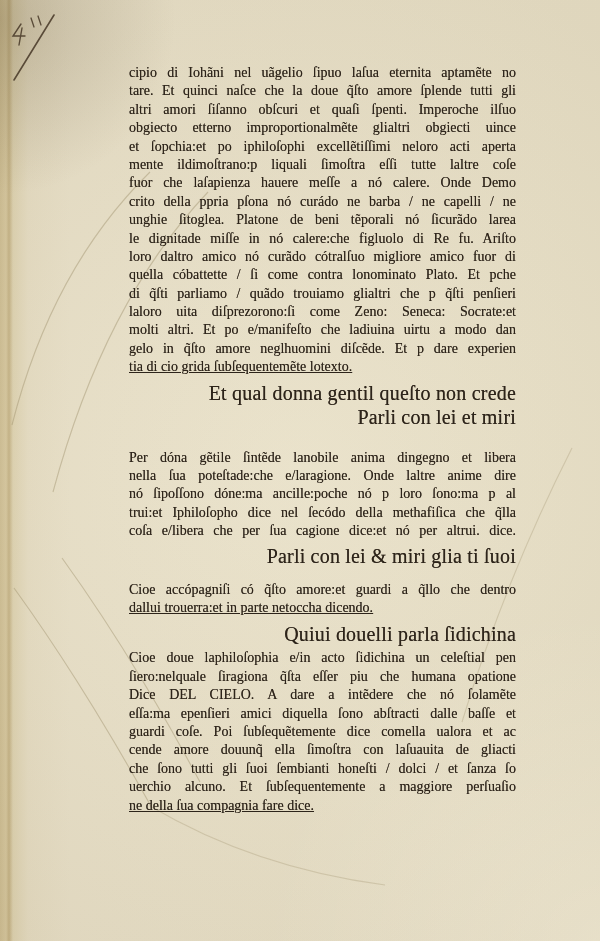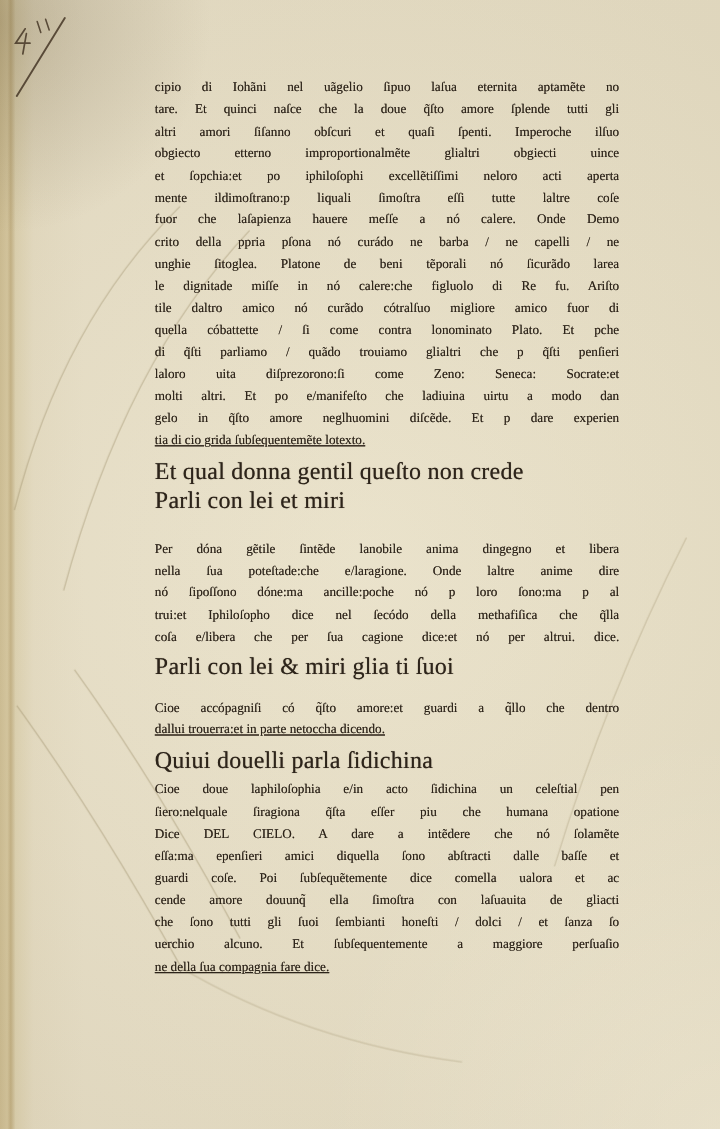--- a/index.html
+++ b/index.html
@@ -12,29 +12,29 @@
       radial-gradient(circle at 50% 50%, rgba(255,252,240,0.10), rgba(120,100,70,0.07) 95%),
       linear-gradient(90deg,#cdbd92 0,#d5c69d 6px,#c3b184 9px,#ddd2b0 13px,#e5dcc2 28px,#e8e0c8 70px,#e7dfc6 100%);
   }
   .overlay{position:absolute;left:0;top:0;pointer-events:none;}
   .text-column{
     position:absolute;left:129px;top:64px;width:387px;
     color:#2d241a;
   }
   .block{margin:0;}
   .body .line{
-    font-size:11px;line-height:18.4px;height:18.4px;
+    font-size:14px;line-height:18.4px;height:18.4px;
     letter-spacing:0px;white-space:normal;overflow:visible;
     text-shadow:0 0 0.5px rgba(45,36,26,0.65);
   }
   .line.just{text-align:justify;text-align-last:justify;}
   .line.left{text-align:left;text-align-last:left;text-decoration:underline;}
   .heading .line{
     font-size:20px;line-height:23.5px;height:23.5px;
-    letter-spacing:0.2px;text-align:left;
+    letter-spacing:0.2px;text-align:right;
     text-shadow:0 0 0.6px rgba(45,36,26,0.7);
   }
   
   .block-0{margin-top:0;}
   .block-1{margin-top:5px;}
   .block-2{margin-top:1px;}
   .block-3{margin-top:19px;}
   .block-4{margin-top:4px;}
   .block-5{margin-top:13px;}
   .block-6{margin-top:5px;}
@@ -68,21 +68,21 @@
       <div class="line just">cipio di Iohãni nel uãgelio ſipuo laſua eternita aptamẽte no</div>
       <div class="line just">tare. Et quinci naſce che la doue q̃ſto amore ſplende tutti gli</div>
       <div class="line just">altri amori ſiſanno obſcuri et quaſi ſpenti. Imperoche ilſuo</div>
       <div class="line just">obgiecto etterno improportionalmẽte glialtri obgiecti uince</div>
       <div class="line just">et ſopchia:et po iphiloſophi excellẽtiſſimi neloro acti aperta</div>
       <div class="line just">mente ildimoſtrano:p liquali ſimoſtra eſſi tutte laltre coſe</div>
       <div class="line just">fuor che laſapienza hauere meſſe a nó calere. Onde Demo</div>
       <div class="line just">crito della ppria pſona nó curádo ne barba / ne capelli / ne</div>
       <div class="line just">unghie ſitoglea. Platone de beni tẽporali nó ſicurãdo larea</div>
       <div class="line just">le dignitade miſſe in nó calere:che figluolo di Re fu. Ariſto</div>
-      <div class="line just">tile daltro amico nó curãdo cótralſuo migliore amico fuor di</div>
+      <div class="line just">loro daltro amico nó curãdo cótralſuo migliore amico fuor di</div>
       <div class="line just">quella cóbattette / ſi come contra lonominato Plato. Et pche</div>
       <div class="line just">di q̃ſti parliamo / quãdo trouiamo glialtri che p q̃ſti penſieri</div>
       <div class="line just">laloro uita diſprezorono:ſi come Zeno: Seneca: Socrate:et</div>
       <div class="line just">molti altri. Et po e/manifeſto che ladiuina uirtu a modo dan</div>
       <div class="line just">gelo in q̃ſto amore neglhuomini diſcẽde. Et p dare experien</div>
       <div class="line left">tia di cio grida ſubſequentemẽte lotexto.</div>
     </div>
     <div class="block heading block-1">
       <div class="line ">Et qual donna gentil queſto non crede</div>
     </div>

